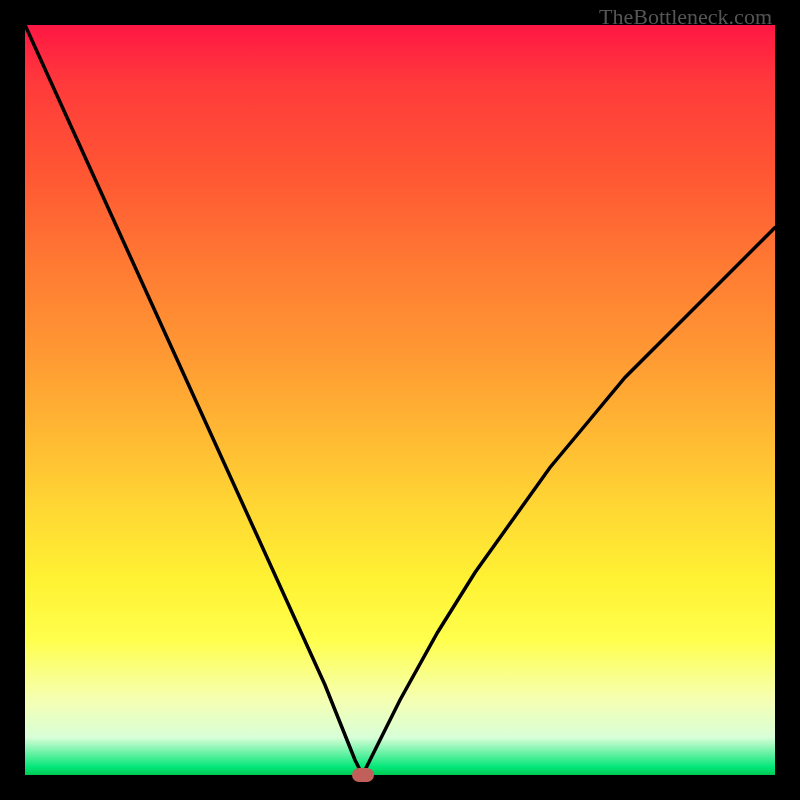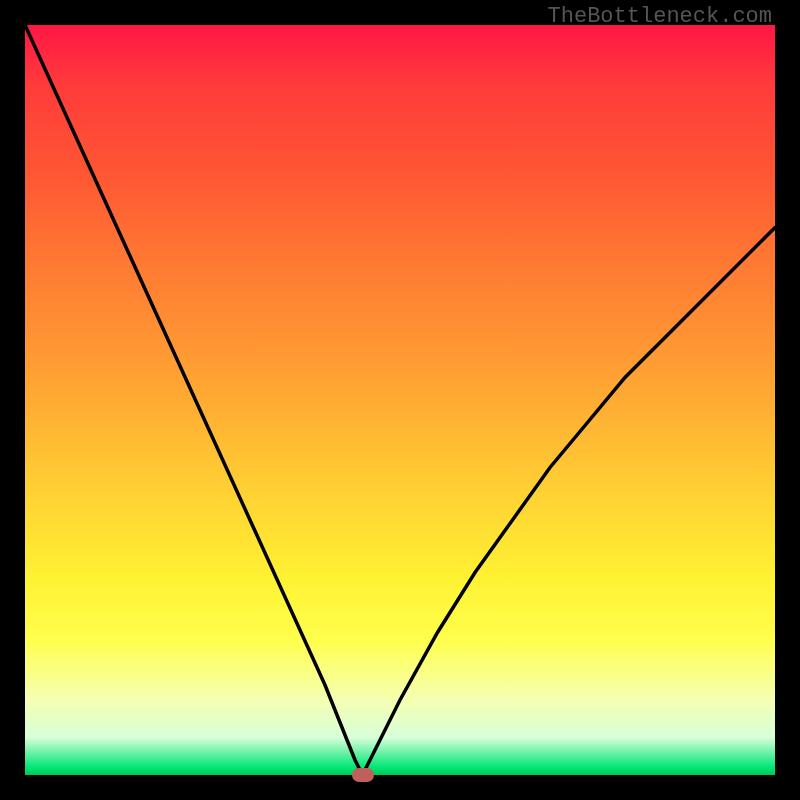--- a/index.html
+++ b/index.html
@@ -37,21 +37,21 @@
       #d8ffd8 95%,
       #00e676 99%,
       #00c853 100%);
   }
   .watermark {
     position: absolute;
     top: 4px;
     right: 28px;
     color: #555;
     font-size: 22px;
-    font-family: Liberation Mono, monospace;
+    font-family: Liberation Serif, serif;
     z-index: 10;
   }
   svg.curve {
     position: absolute;
     left: 0;
     top: 0;
     width: 750px;
     height: 750px;
     z-index: 5;
   }

